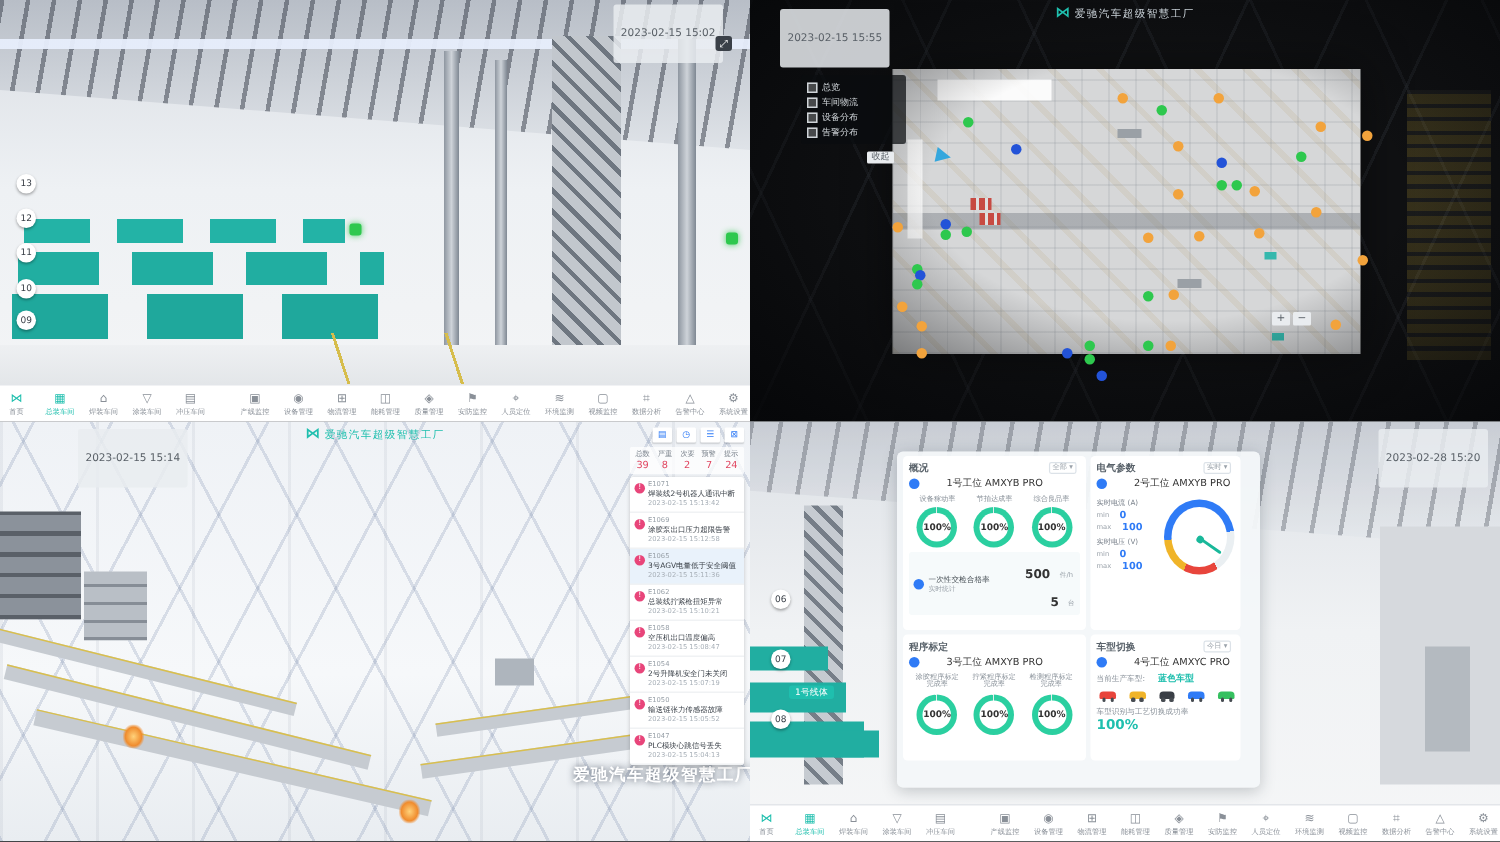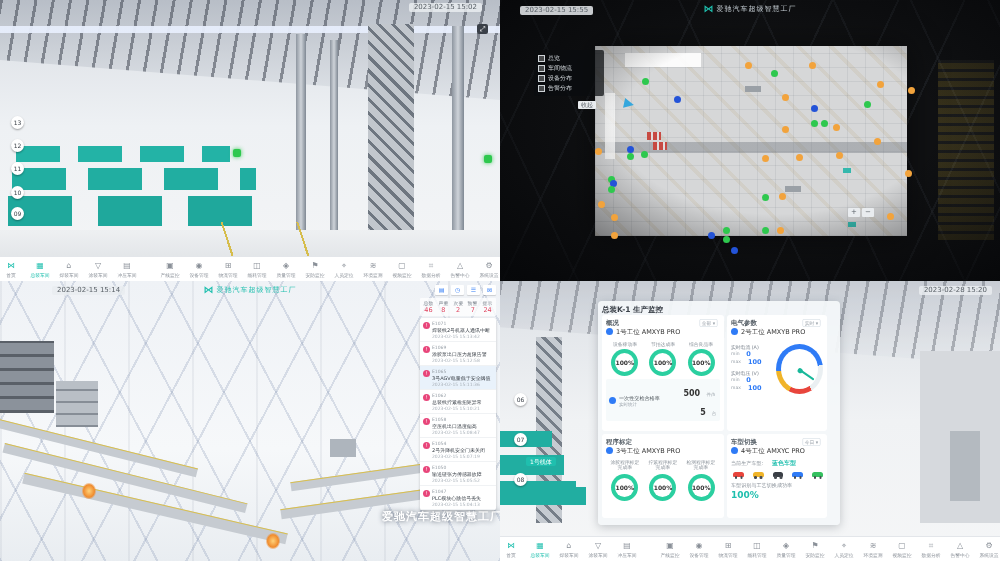--- a/index.html
+++ b/index.html
@@ -7,21 +7,21 @@
        font-family:"DejaVu Sans","Liberation Sans",sans-serif;}
   .screen{position:relative;width:1000px;height:561px}
   .quad{position:absolute;width:500px;overflow:hidden}
   #q-tl{left:0;top:0;height:281px;background:linear-gradient(#d9dde3,#eef1f4 45%,#f4f5f6)}
   #q-tr{left:500px;top:0;height:281px;background:#101113}
   #q-bl{left:0;top:281px;height:280px;background:linear-gradient(#eff2f6,#f6f8fa 60%,#e9edf1)}
   #q-br{left:500px;top:281px;height:280px;background:linear-gradient(#dde1e6,#f0f2f4 50%,#f5f6f7)}
 
   
   .time-chip{position:absolute;background:rgba(233,236,240,.85);color:#596067;font-size:7px;
-             line-height:9px;padding:0 5px;border-radius:2px;white-space:nowrap;z-index:30}
+             line-height:9px;padding:15px 5px;border-radius:2px;white-space:nowrap;z-index:30}
   .brand-center{position:absolute;top:4px;left:50%;transform:translateX(-50%);display:flex;
                 align-items:center;gap:3px;z-index:30}
   .brand-glyph{color:var(--accent,#1fbfae);font-weight:bold;font-size:10px;line-height:10px}
   .brand-text{font-size:7px;letter-spacing:1px}
   #q-tr .brand-text{color:#c8d0d6}
   #q-bl .brand-text{color:var(--accent,#1fbfae)}
   .expand-chip{position:absolute;right:12px;top:24px;width:11px;height:10px;background:#3a4048;
                color:#fff;font-size:7px;line-height:10px;text-align:center;border-radius:2px;z-index:30}
 
   
@@ -167,21 +167,21 @@
   
   .dash{position:absolute;left:98px;top:20px;width:234px;height:218px;background:rgba(243,247,249,.95);
     border-radius:4px;box-shadow:0 2px 10px rgba(40,50,60,.25);z-index:35;padding:3px 4px}
   .dash-title{font-size:7.5px;color:#3a4048;font-weight:bold;line-height:11px}
   .dash-grid{display:grid;grid-template-columns:122px 100px;grid-template-rows:116px 84px;gap:3px}
   .card{background:#fff;border-radius:3px;padding:3px 4px;overflow:hidden}
   .card-head{display:flex;align-items:center;height:10px}
   .card-title{font-size:6.5px;color:#59626a;font-weight:bold}
   .sel{margin-left:auto;border:1px solid #dce2e8;border-radius:2px;font-size:6px;transform:scale(.8);
     color:#9aa2aa;padding:0 2px;line-height:8px;white-space:nowrap;cursor:pointer}
-  .dev-row{display:flex;gap:3px;height:10px}
+  .dev-row{display:flex;align-items:center;gap:18px;height:10px}
   .dev-ico{width:7px;height:7px;border-radius:50%;background:var(--blue,#2f7bf6);flex:none}
   .dev-name{font-size:6.5px;color:#333;white-space:nowrap}
   .rings{display:flex;justify-content:space-between;margin-top:2px}
   .ring-item{width:33%;display:flex;flex-direction:column;align-items:center}
   .ring-label{font-size:6px;transform:scale(.8);color:#8a929a;line-height:7px;white-space:nowrap}
   .ring-label.two{white-space:normal;text-align:center;line-height:6px;height:13px}
   .ring{width:27px;height:27px;border-radius:50%;margin-top:2px;position:relative;
     background:conic-gradient(var(--ringTeal,#2bcfa0) 0 99%,#e6ecee 0);display:flex;align-items:center;justify-content:center}
   .ring::before{content:"";position:absolute;inset:4px;border-radius:50%;background:#fff}
   .ring-val{position:relative;font-size:6px;font-weight:bold;color:#333}
@@ -441,21 +441,21 @@
 
       <span class="al-tab">▤</span>
           <span class="al-tab">◷</span>
           <span class="al-tab">☰</span>
           <span class="al-tab">⊠</span>
         </div>
       <div class="al-stats">
 
       <span class="al-stat">
           <span class="s-lbl">总数</span>
-          <span class="s-val">46</span>
+          <span class="s-val">39</span>
         </span>
           <span class="al-stat">
           <span class="s-lbl">严重</span>
           <span class="s-val">8</span>
         </span>
           <span class="al-stat">
           <span class="s-lbl">次要</span>
           <span class="s-val">2</span>
         </span>
           <span class="al-stat">
@@ -554,21 +554,20 @@
     <div>
 
     <div class="lm" style="left: 14px; top: 112px;">06</div>
         <div class="lm" style="left: 14px; top: 152px;">07</div>
         <div class="lm" style="left: 14px; top: 192px;">08</div>
       </div>
 
     <div class="time-chip" style="right:8px;top:5px">2023-02-28 15:20</div>
 
     <div class="dash">
-      <div class="dash-title">总装K-1 生产监控</div>
       <div class="dash-grid">
 
         <div class="card">
           <div class="card-head">
             <span class="card-title">概况</span>
             <span class="sel">全部 ▾</span>
           </div>
           <div class="dev-row">
             <span class="dev-ico"></span>
             <span class="dev-name">1号工位 AMXYB PRO</span>

